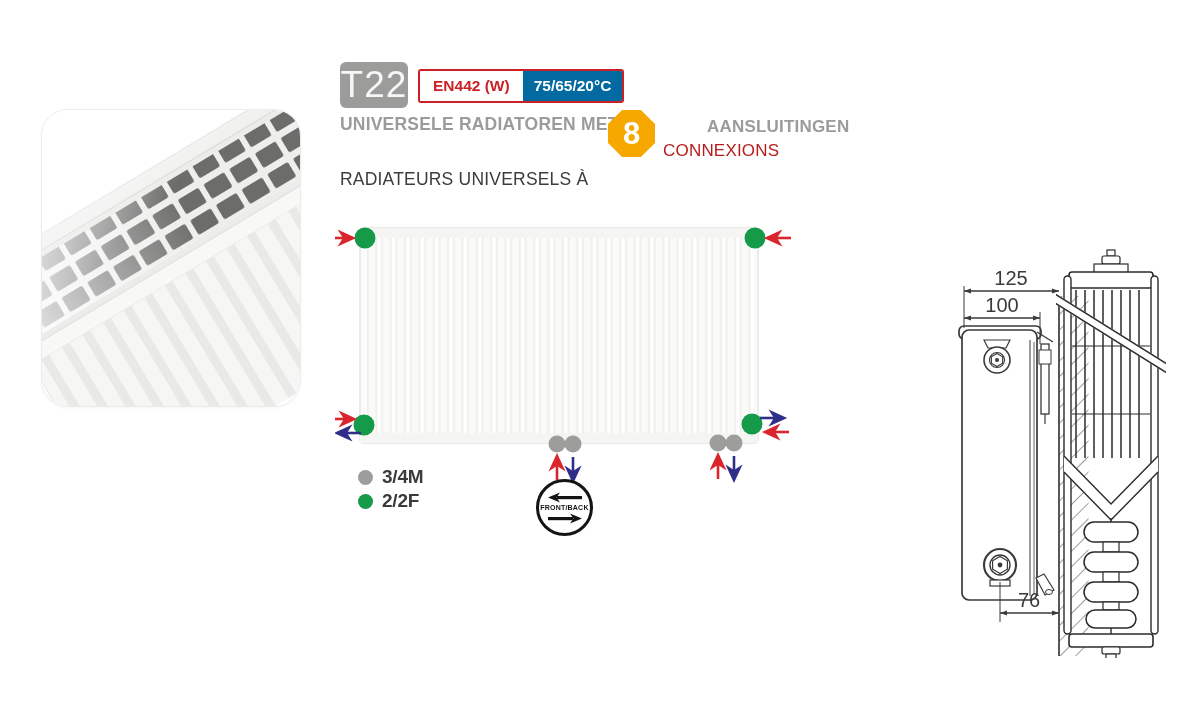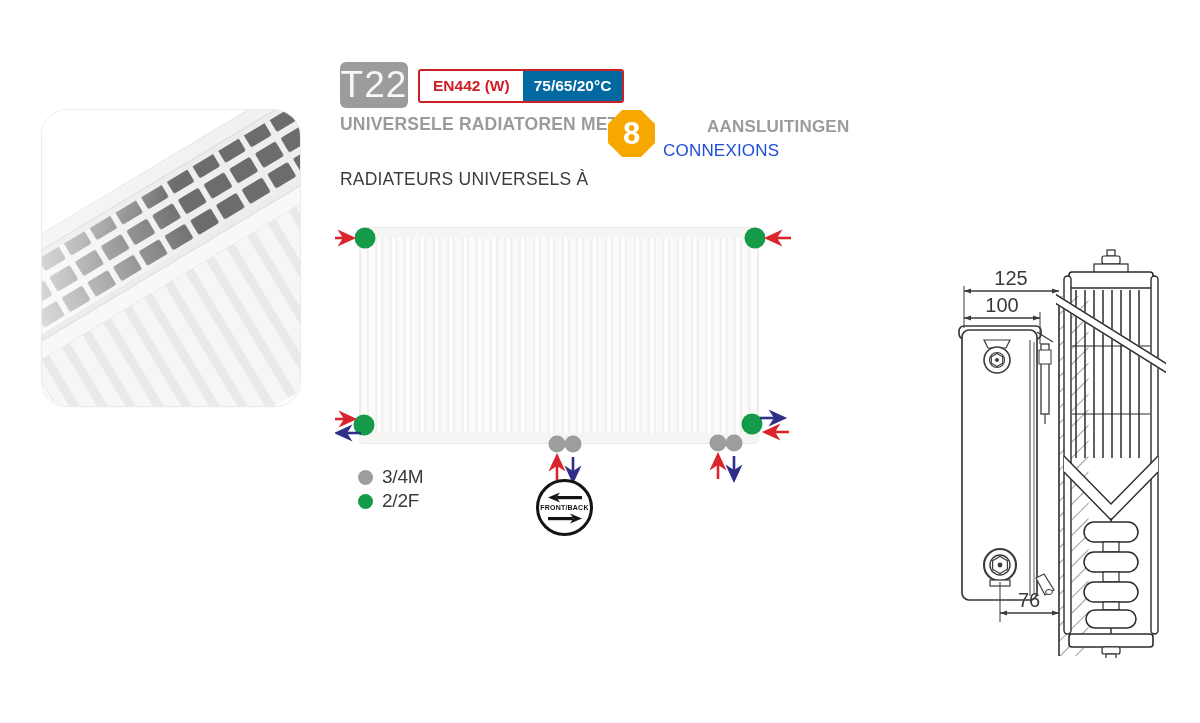--- a/index.html
+++ b/index.html
@@ -19,34 +19,34 @@
   .normline .seg1{background:#fff;color:#cb2026;font-weight:bold;font-size:15.5px;
                   display:flex;align-items:center;padding:0 13px;}
   .normline .seg2{background:#0369a1;color:#fff;font-weight:bold;font-size:15.5px;
                   display:flex;align-items:center;padding:0 11px;}
   .title-nl{position:absolute;left:340px;top:114px;font-size:17.5px;font-weight:bold;color:#9b9b9a;letter-spacing:.2px;}
   .title-fr{position:absolute;left:340px;top:138px;font-size:17.5px;font-weight:normal;color:#3c3c3b;letter-spacing:.2px;margin-top:31px;}
   .octagon{position:absolute;left:608px;top:110px;width:47px;height:47px;background:#f6a800;
            clip-path:polygon(30% 0%,70% 0%,100% 30%,100% 70%,70% 100%,30% 100%,0% 70%,0% 30%);
            display:flex;align-items:center;justify-content:center;color:#fff;font-size:31px;font-weight:bold;}
   .conn-nl{position:absolute;left:663px;top:117px;font-size:17px;font-weight:bold;color:#9b9b9a;letter-spacing:.2px;margin-left:44px;}
-  .conn-fr{position:absolute;left:663px;top:141px;font-size:17px;color:#1d4ed8;letter-spacing:.2px;}
+  .conn-fr{position:absolute;left:663px;top:141px;font-size:17px;color:#b91c1c;letter-spacing:.2px;}
 
   
   .guarantee{position:absolute;left:983px;top:23px;width:164px;height:164px;}
 
   
   .diagram{position:absolute;left:335px;top:215px;width:470px;height:270px;}
 
   .legend{position:absolute;left:358px;top:465px;}
   .legend .row{display:flex;align-items:center;height:24px;}
   .legend .dot{width:15px;height:15px;border-radius:50%;margin-right:9px;}
   .dot-gray{background:#9d9d9c;}
   .dot-green{background:#149a49;}
-  .legend .lbl{font-size:19px;font-weight:normal;color:#3b3b3a;letter-spacing:-.2px;}
+  .legend .lbl{font-size:19px;font-weight:bold;color:#3b3b3a;letter-spacing:-.2px;}
 
   .frontback{position:absolute;left:536px;top:479px;width:57px;height:57px;border:3.5px solid #141414;
              border-radius:50%;box-sizing:border-box;background:#fff;
              display:flex;flex-direction:column;align-items:center;justify-content:center;gap:1px;}
   .frontback .fb-label{font-size:7px;font-weight:bold;color:#141414;letter-spacing:.2px;line-height:8px;}
 
   
   .sideview{position:absolute;left:940px;top:262px;width:165px;height:400px;}
   .cutaway{position:absolute;left:1056px;top:246px;width:110px;height:424px;}
 

